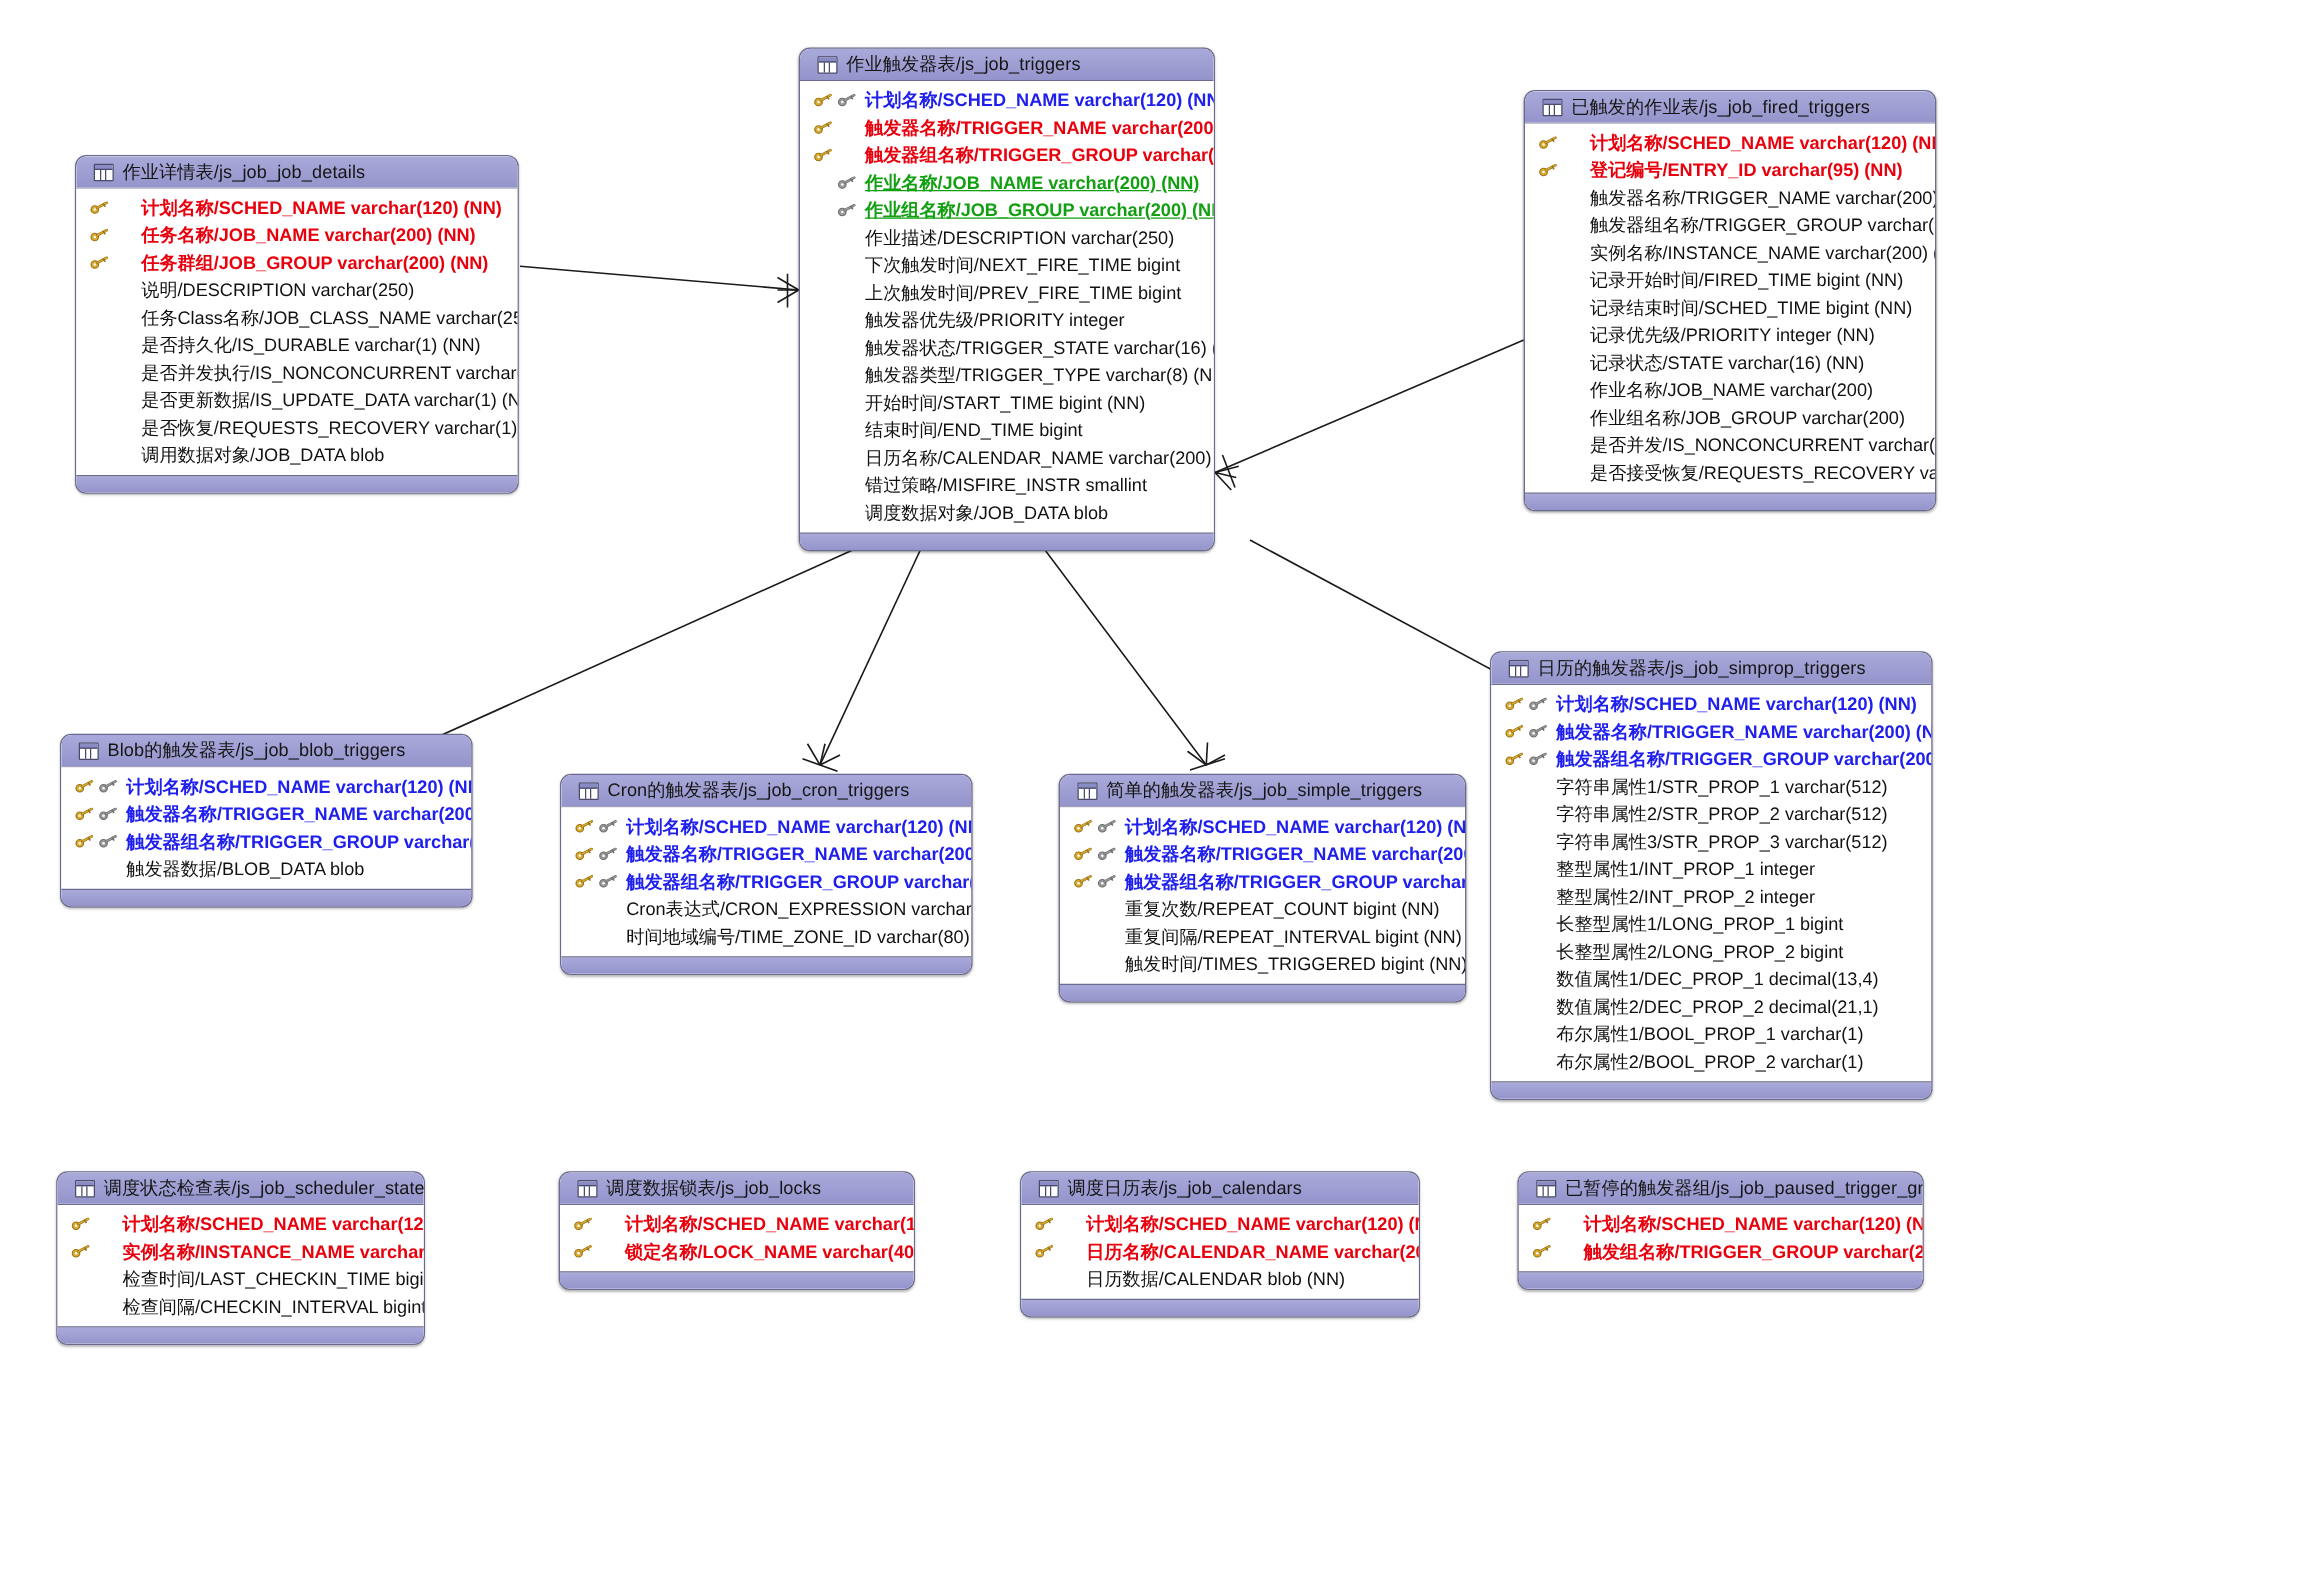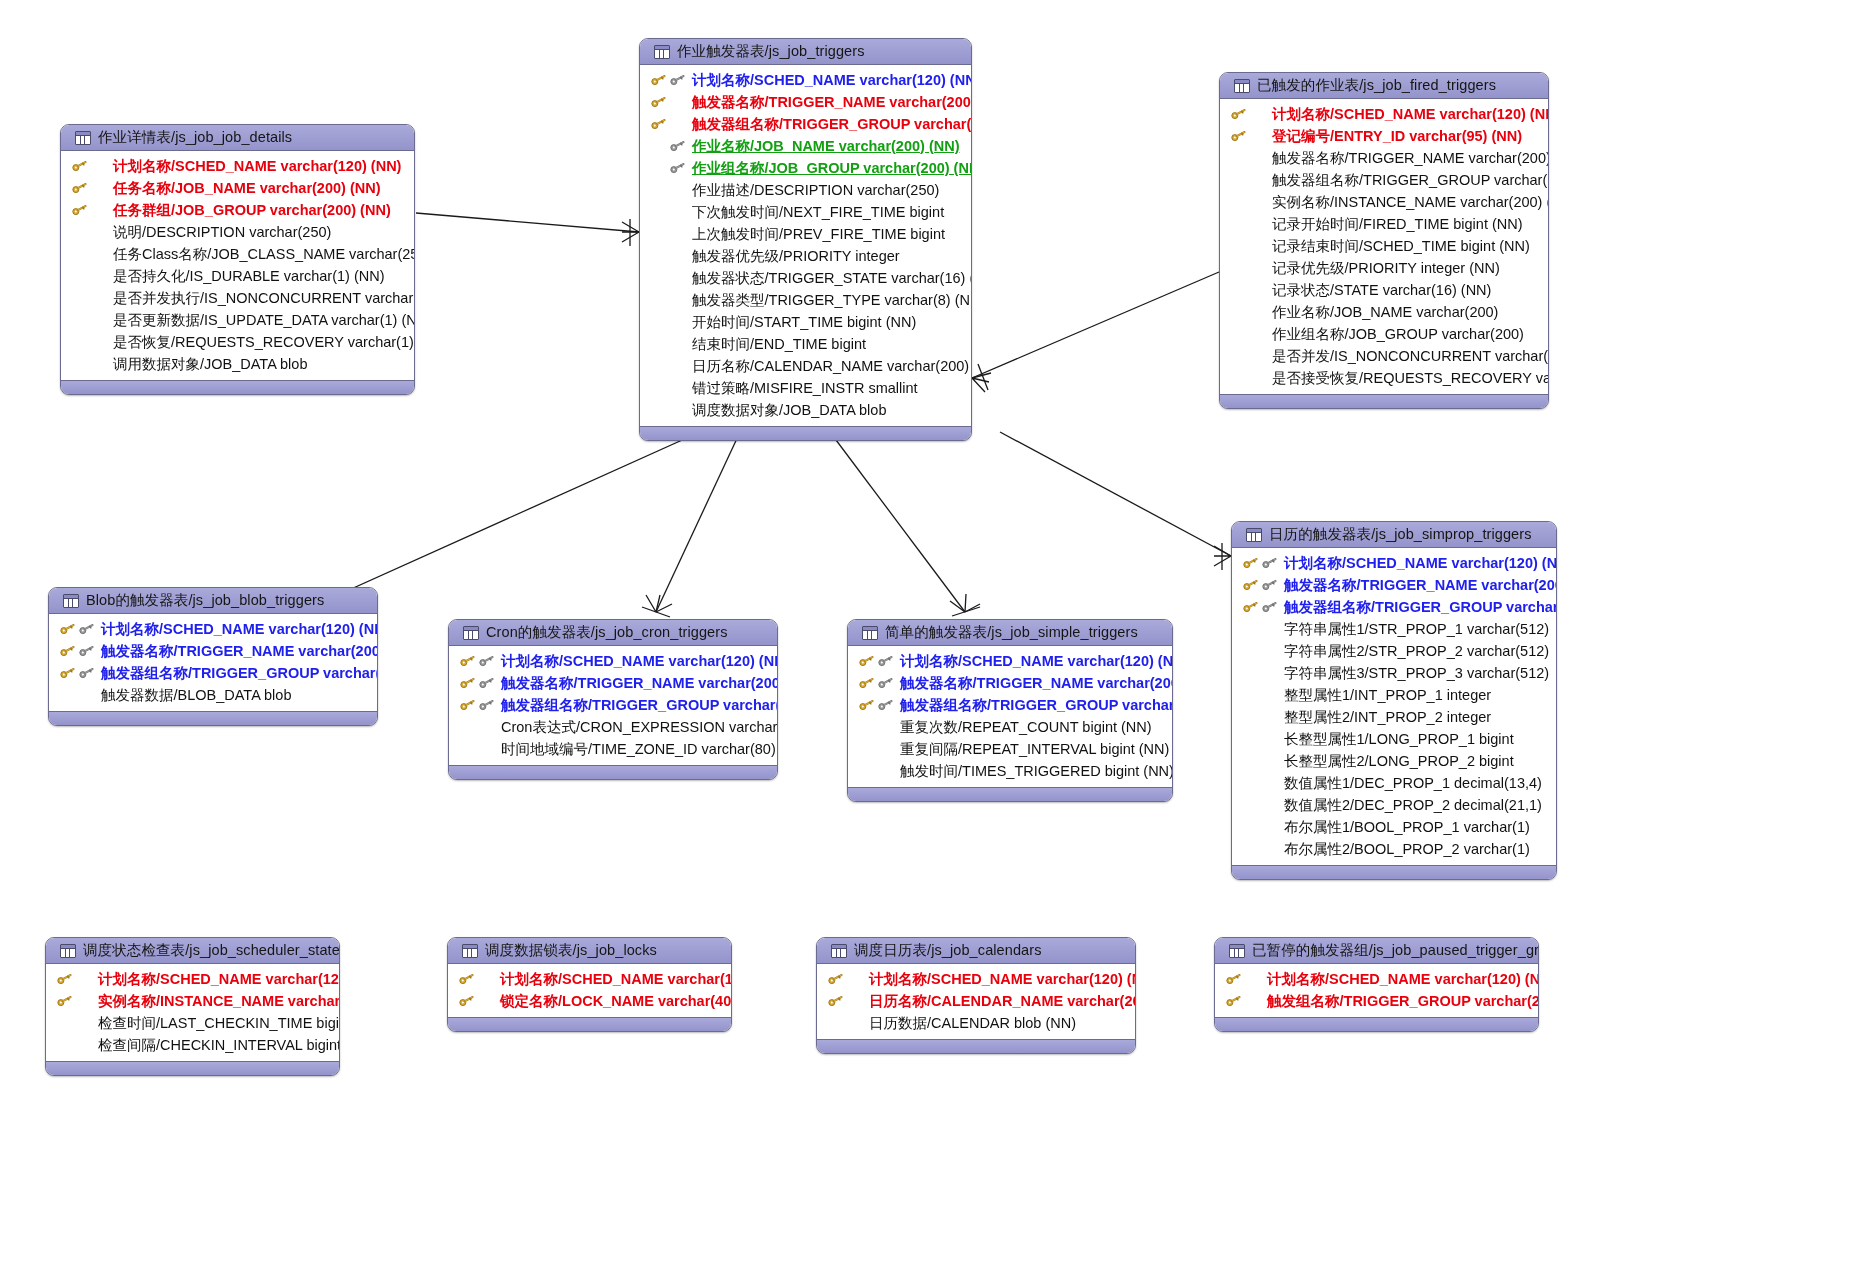--- a/index.html
+++ b/index.html
@@ -430,21 +430,21 @@
             <span class="attr-text c-black">是否并发/IS_NONCONCURRENT varchar(1)</span>
           </div>
           <div class="attr">
             <span class="keyslot"></span>
             <span class="keyslot2"></span>
             <span class="attr-text c-black">是否接受恢复/REQUESTS_RECOVERY varchar(1)</span>
           </div>
         </div>
         <div class="entity-footer"></div>
       </div>
-      <div class="entity" style="left: 1231px; top: 521px; width: 326px;">
+      <div class="entity" style="left: 1192px; top: 521px; width: 354px;">
         <div class="entity-header">
           <span class="table-icon"></span>
           <span class="entity-title">日历的触发器表/js_job_simprop_triggers</span>
         </div>
         <div class="entity-body">
           <div class="attr">
             <span class="keyslot">
               <svg class="key" viewBox="0 0 16 12" xmlns="http://www.w3.org/2000/svg">
                 <circle cx="4" cy="7.2" r="3.3" fill="#d9a930" stroke="#9a7416" stroke-width="1"></circle>
                 <circle cx="4" cy="7.2" r="1.1" fill="#ffffff"></circle>

